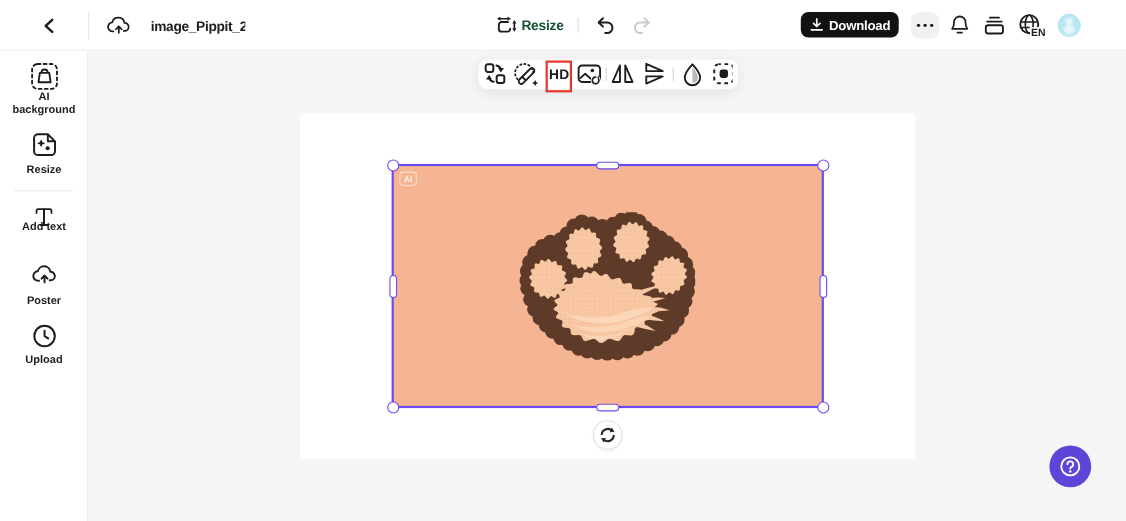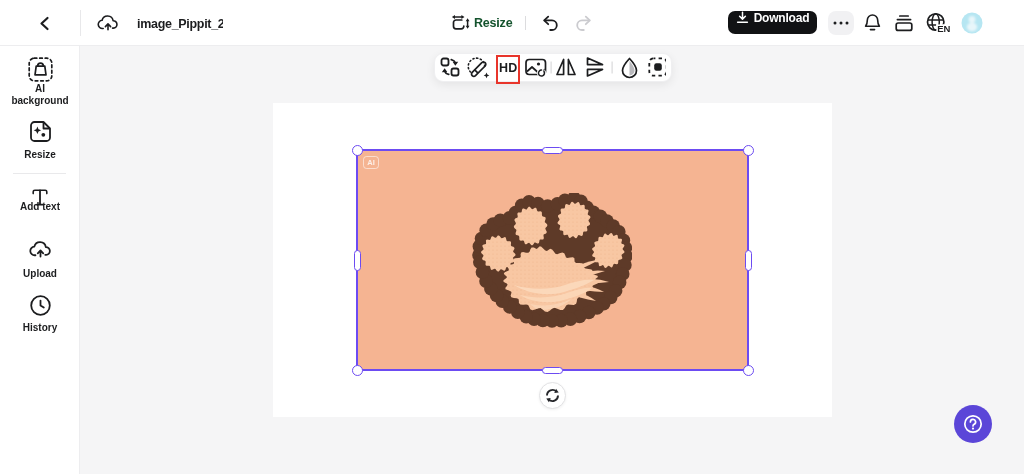--- a/index.html
+++ b/index.html
@@ -51,21 +51,21 @@
       <path d="M3.6 6.4 H11 a4.8 4.8 0 0 1 0 9.6 H9.2" fill="none" stroke="#1c1d1f" stroke-width="1.8" stroke-linecap="round"></path>
     </svg>
 
     <svg class="abs" style="left:574px;top:14px" width="19" height="18" viewBox="0 0 19 18">
       <g transform="translate(19,0) scale(-1,1)">
       <path d="M7.2 2.6 L3.2 6.4 L7.2 10.2" fill="none" stroke="#cbcbcf" stroke-width="1.8" stroke-linecap="round" stroke-linejoin="round"></path>
       <path d="M3.6 6.4 H11 a4.8 4.8 0 0 1 0 9.6 H9.2" fill="none" stroke="#cbcbcf" stroke-width="1.8" stroke-linecap="round"></path>
       </g>
     </svg>
 
-    <div class="abs" style="left:728px;top:11px;width:89px;height:23px;background:#111214;border-radius:7px;display:flex;justify-content:center;gap:5px">
+    <div class="abs" style="left:728px;top:11px;width:89px;height:23px;background:#111214;border-radius:7px;display:flex;align-items:center;justify-content:center;gap:5px">
       <svg width="13" height="13" viewBox="0 0 13 13">
         <path d="M6.5 1.2 v6.6 M3.6 5.2 l2.9 2.9 2.9-2.9 M1.6 11.2 h9.8" fill="none" stroke="#fff" stroke-width="1.5" stroke-linecap="round" stroke-linejoin="round"></path>
       </svg>
       <span style="color:#fff;font-size:12px;font-weight:700;letter-spacing:-0.2px">Download</span>
     </div>
 
     <div class="abs" style="left:828px;top:11px;width:26px;height:24px;background:#f1f1f3;border-radius:8px"></div>
     <svg class="abs" style="left:831px;top:20px" width="20" height="6" viewBox="0 0 20 6">
       <circle cx="4" cy="3" r="1.5" fill="#1c1d1f"></circle>
         <circle cx="10" cy="3" r="1.5" fill="#1c1d1f"></circle>
@@ -124,27 +124,27 @@
     <svg class="abs" style="left:31px;top:143px" width="18" height="17" viewBox="0 0 18 17">
       <path d="M2.2 4.6 V2.8 a1.6 1.6 0 0 1 1.6-1.6 h10.4 a1.6 1.6 0 0 1 1.6 1.6 v1.8" fill="none" stroke="#1c1d1f" stroke-width="1.6" stroke-linecap="round"></path>
       <path d="M9 1.4 V15.2 M5.9 15.6 h6.2" fill="none" stroke="#1c1d1f" stroke-width="1.8" stroke-linecap="round"></path>
     </svg>
     <div class="abs sideitem" style="left:0;top:155px">Add text</div>
 
     <svg class="abs" style="left:29px;top:193px" width="23" height="21" viewBox="0 0 22 20">
       <path d="M6.2 15.5 H5.6 a4.1 4.1 0 0 1 -0.5 -8.2 a5.6 5.6 0 0 1 11 0.4 a3.7 3.7 0 0 1 0.3 7.4 h-0.9" fill="none" stroke="#1c1d1f" stroke-width="1.7" stroke-linecap="round" stroke-linejoin="round"></path>
       <path d="M11 16.8 V11.2 M8.4 13.6 L11 10.9 L13.6 13.6" fill="none" stroke="#1c1d1f" stroke-width="1.7" stroke-linecap="round" stroke-linejoin="round"></path>
     </svg>
-    <div class="abs sideitem" style="left:0;top:222px">Upload</div>
+    <div class="abs sideitem" style="left:0;top:222px">Poster</div>
 
     <svg class="abs" style="left:29px;top:248px" width="23" height="23" viewBox="0 0 23 23">
       <circle cx="11.5" cy="11.5" r="9.3" fill="none" stroke="#1c1d1f" stroke-width="1.8"></circle>
       <path d="M11.5 6.6 V11.5 L14.8 13.6" fill="none" stroke="#1c1d1f" stroke-width="1.8" stroke-linecap="round" stroke-linejoin="round"></path>
     </svg>
-    <div class="abs sideitem" style="left:0;top:276px">History</div>
+    <div class="abs sideitem" style="left:0;top:276px">Upload</div>
   </div>
 
   <div class="abs" id="canvas">
     <div class="abs" id="artboard"></div>
 
     <div class="abs" style="left:277px;top:104px;width:391px;height:220px;background:#f5b492">
       <svg class="abs" style="left:115px;top:43px" width="160" height="136" viewBox="0 0 160 136">
           <defs>
             <pattern id="dots" width="4" height="4" patternUnits="userSpaceOnUse">
               <circle cx="1" cy="1" r="0.55" fill="#eaa87e" opacity="0.65"></circle>

